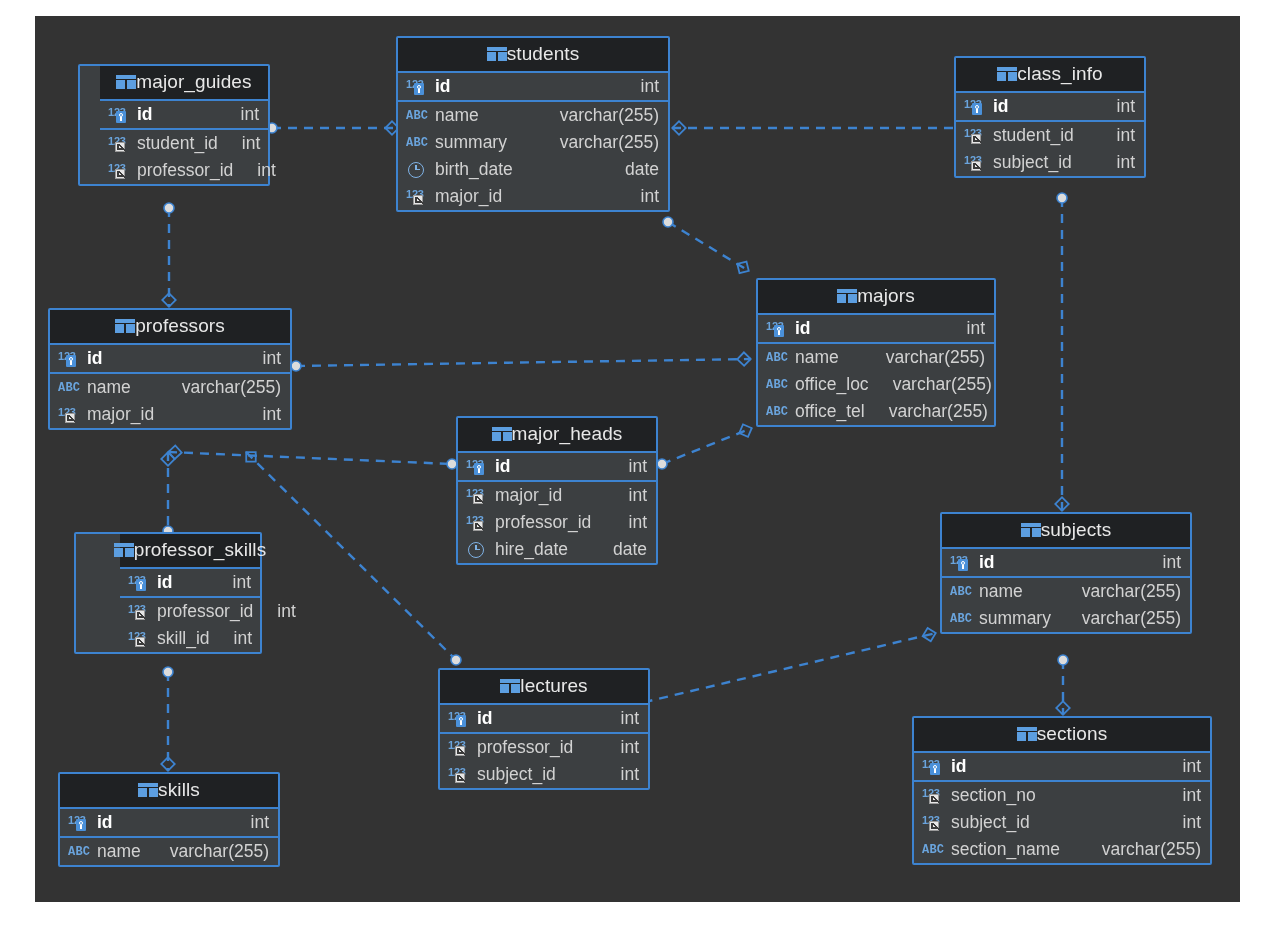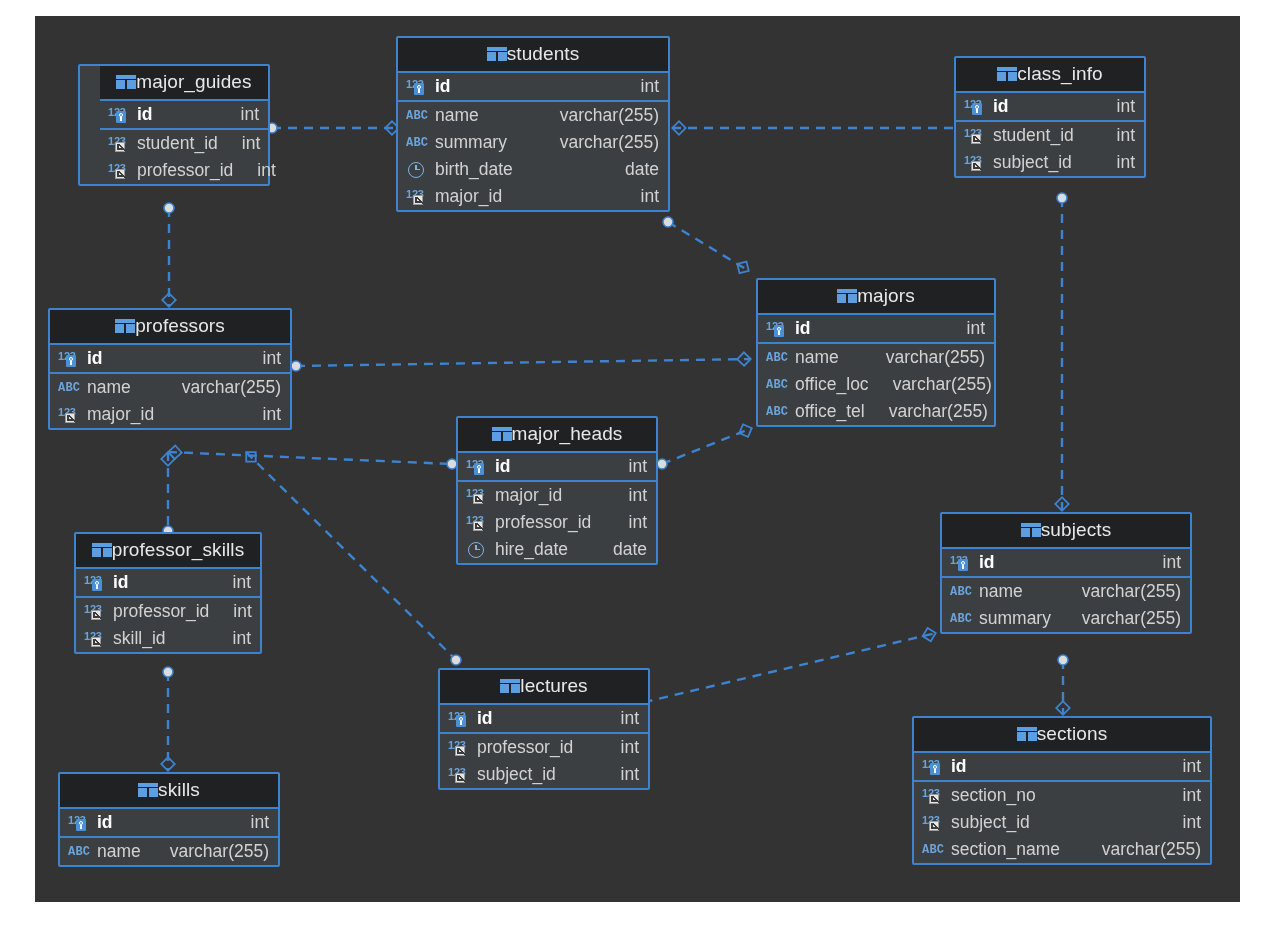--- a/index.html
+++ b/index.html
@@ -388,21 +388,21 @@
           <span class="ic clock-icon">
             <span class="ring"></span>
             <span class="h1"></span>
             <span class="h2"></span>
           </span>
           <span class="cname">hire_date</span>
           <span class="spacer"></span>
           <span class="ctype">date</span>
         </div>
       </div>
-      <div class="table" style="left: 74px; top: 532px; width: 188px;">
+      <div class="table" style="left: 74px; top: 532px; width: 188px; padding-left: 44px;">
         <div class="thead">
           <span class="ic tbl-icon">
             <i class="t"></i>
             <i class="bl"></i>
             <i class="br"></i>
           </span>
           <span>professor_skills</span>
         </div>
         <div class="row pkrow">
           <span class="ic num-icon">

